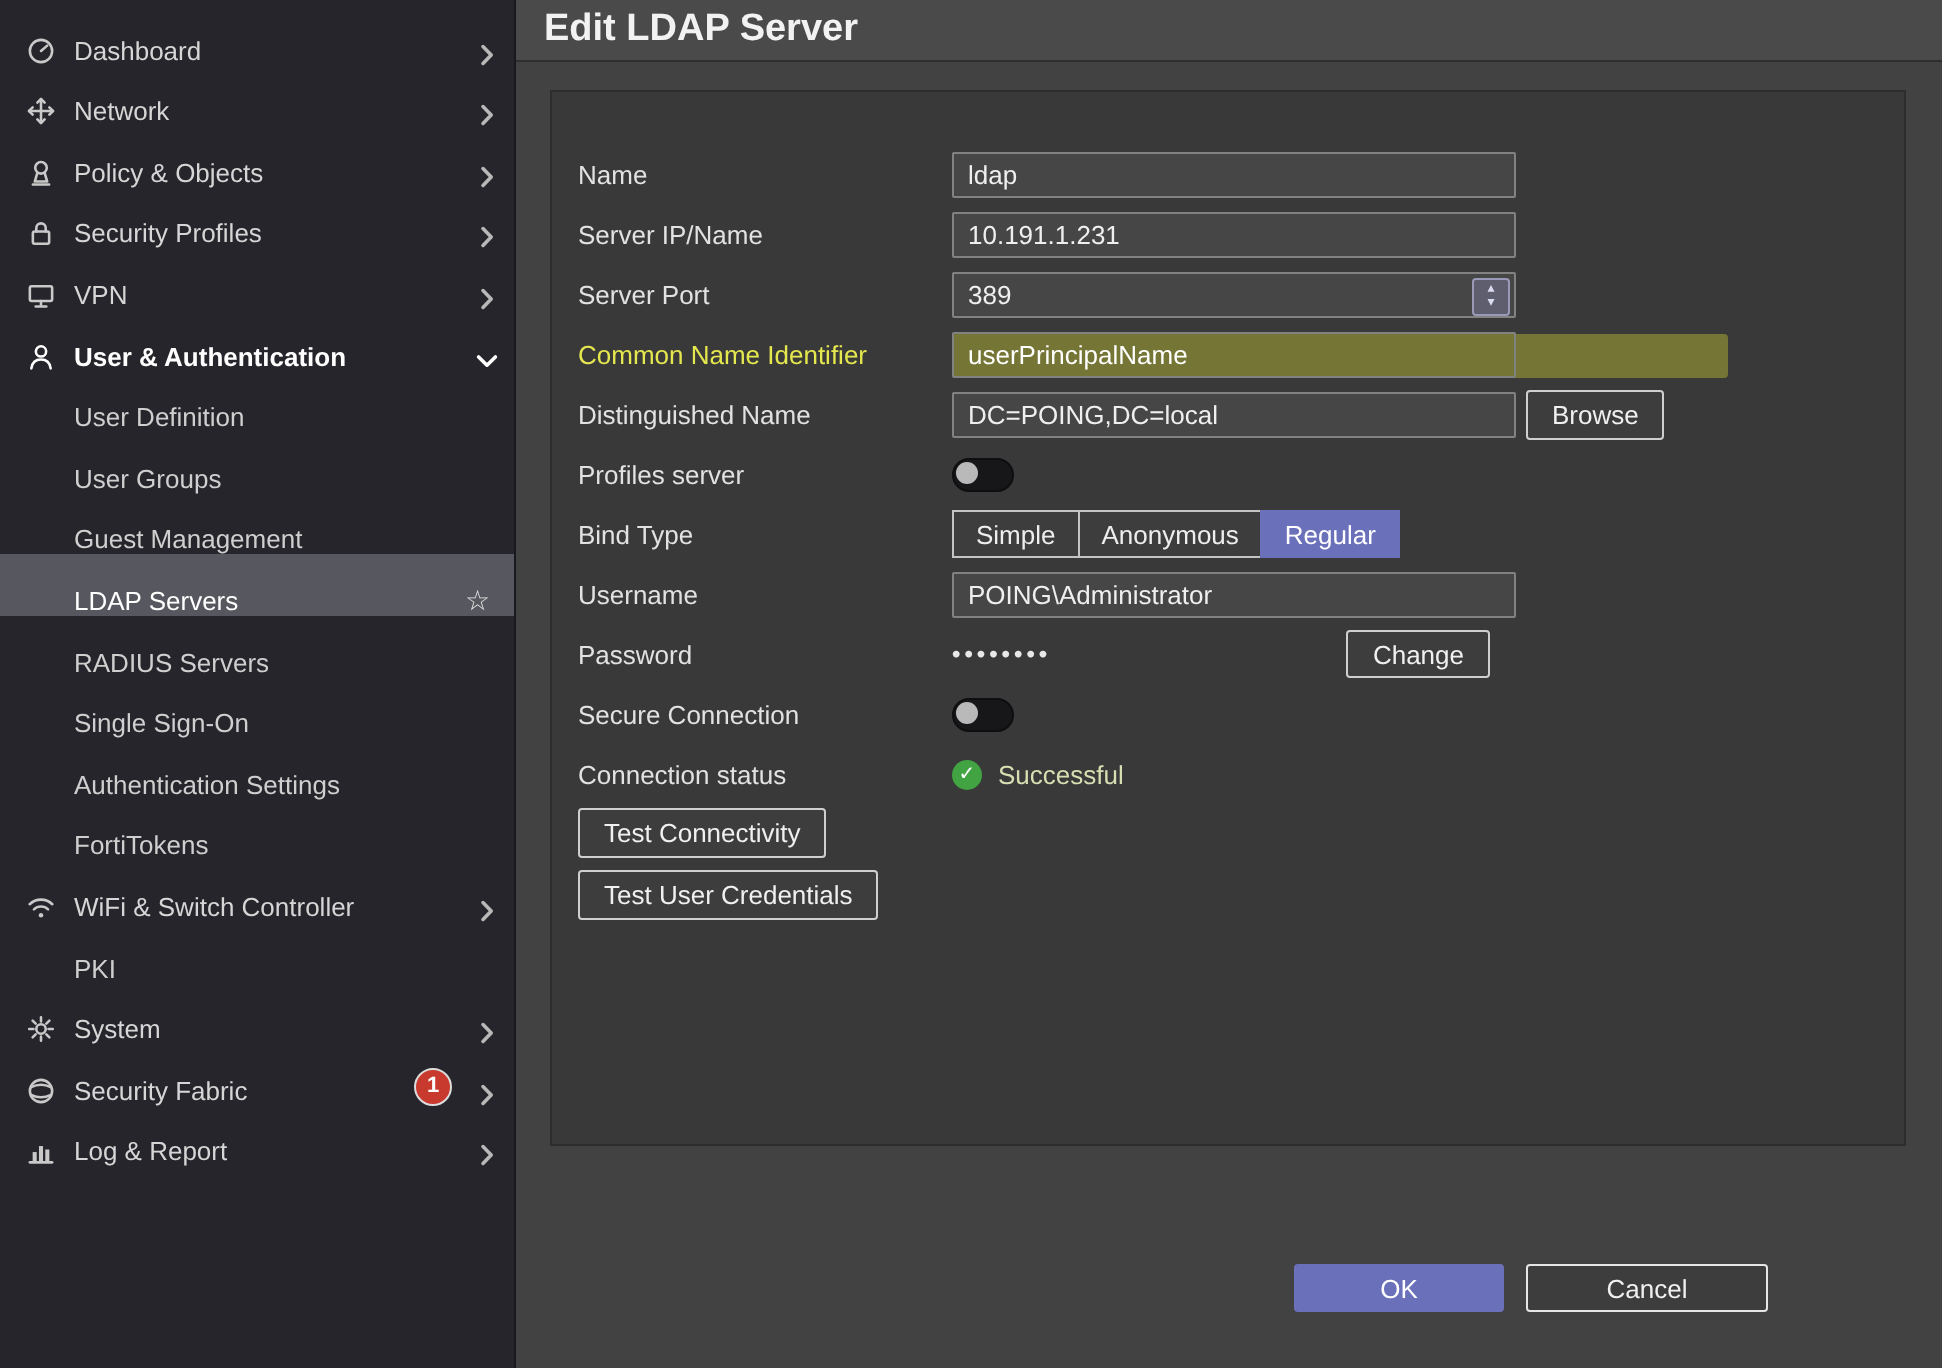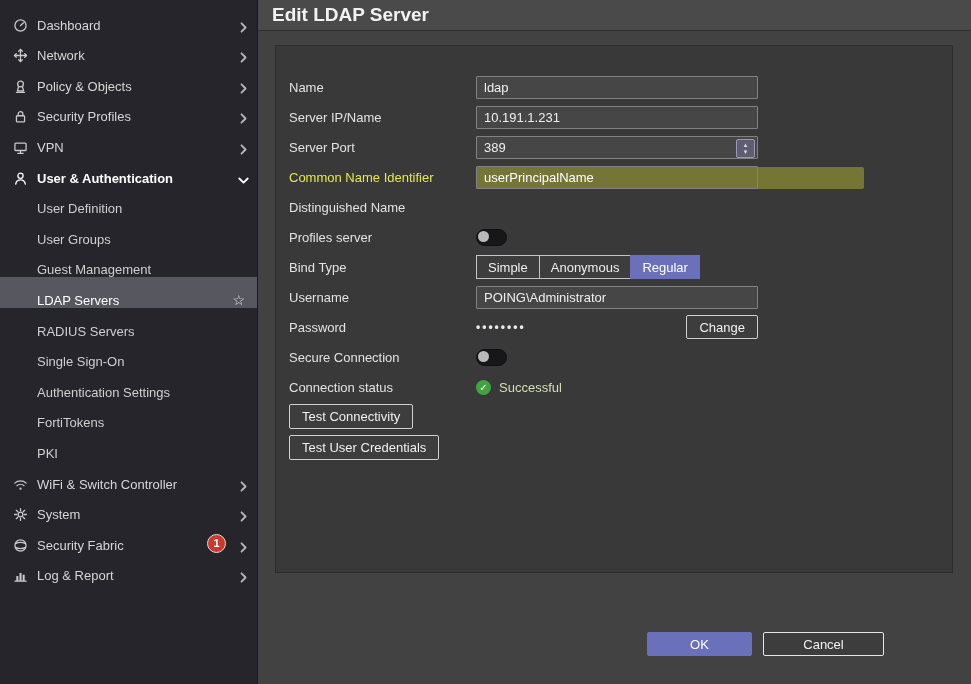--- a/index.html
+++ b/index.html
@@ -42,21 +42,21 @@
 
   
   .hl-label{color:#e5e74e !important}
   .marker{position:absolute;left:0;top:1px;width:388px;height:22px;background:#c8c832;opacity:.42;border-radius:2px;z-index:0}
   .hl-input{position:relative;z-index:1;background:transparent !important;color:#fff !important}
 
   .btn{background:#3d3d3d;border:1px solid #cfcfcf;border-radius:2px;color:#f0f0f0;font:inherit;height:25px;padding:0 12px;cursor:pointer}
   .btn.browse{margin-left:5px}
   .pw{width:282px;height:24px}
   .pw-dots{font-size:12px;font-weight:bold;letter-spacing:2px;color:#e8e8e8}
-  .btn.change{position:absolute;right:0;top:0;height:24px}
+  .btn.change{position:absolute;right:13px;top:0;height:24px}
 
   .toggle{width:29px;height:15px;background:#17171a;border:1px solid #0e0e10;border-radius:9px;position:relative;display:inline-block;cursor:pointer}
   .toggle .knob{position:absolute;left:1px;top:1px;width:11px;height:11px;border-radius:50%;background:#b9b9b9}
 
   .seg-group{display:flex}
   .seg{height:24px;padding:0 11px;background:#3d3d3d;border:1px solid #c4c4c4;color:#eee;font:inherit;cursor:pointer;margin-right:-1px;border-radius:0}
   .seg.selected{background:#6a70b9;border-color:#6a70b9;color:#fff;z-index:1}
 
   .check{width:15px;height:15px;border-radius:50%;background:#41a341;color:#fff;font-size:10px;display:inline-flex;align-items:center;justify-content:center;margin-right:8px;flex:none}
   .status-text{color:#d6dfb2}
@@ -198,40 +198,40 @@
       <div class="side-item level2">
 
     <span class="side-label">Authentication Settings</span>
 
   </div>
       <div class="side-item level2">
 
     <span class="side-label">FortiTokens</span>
 
   </div>
-      <div class="side-item level2">
-
-    <span class="side-label">PKI</span>
-
-  </div>
       <div class="side-item level1">
     <span class="side-icon">
           <svg viewBox="0 0 14 14" width="15" height="15" fill="none" stroke="#c9c9c9" stroke-width="1.2" stroke-linecap="round" stroke-linejoin="round">
             <path d="M1.7 5.7a7.6 7.6 0 0 1 10.6 0"></path>
             <path d="M3.7 8.1a4.8 4.8 0 0 1 6.6 0"></path>
             <circle cx="7" cy="10.9" r="1.05" fill="#c9c9c9" stroke="none"></circle>
           </svg>
         </span>
     <span class="side-label">WiFi &amp; Switch Controller</span>
 
     <span class="side-chevron">
       <svg width="7" height="11" viewBox="0 0 7 11">
             <path d="M1.5 1.3L5.6 5.5L1.5 9.7" fill="none" stroke="#b8b8b8" stroke-width="1.8" stroke-linecap="round" stroke-linejoin="round"></path>
           </svg>
     </span>
+  </div>
+      <div class="side-item level2">
+
+    <span class="side-label">PKI</span>
+
   </div>
       <div class="side-item level1">
     <span class="side-icon">
           <svg viewBox="0 0 14 14" width="15" height="15" fill="none" stroke="#c9c9c9" stroke-width="1.2" stroke-linecap="round" stroke-linejoin="round">
             <circle cx="7" cy="7" r="2.2"></circle>
             <path d="M7 1.5v2M7 10.5v2M1.5 7h2M10.5 7h2M3.1 3.1l1.4 1.4M9.5 9.5l1.4 1.4M10.9 3.1L9.5 4.5M4.5 9.5l-1.4 1.4"></path>
           </svg>
         </span>
     <span class="side-label">System</span>
 
@@ -311,20 +311,24 @@
       <div class="row">
         <label class="hl-label">Common Name Identifier</label>
         <div class="ctrl">
           <span class="marker"></span>
           <input type="text" class="text-input hl-input" value="userPrincipalName" style="">
         </div>
       </div>
 
       <div class="row">
         <label>Distinguished Name</label>
+        <div class="ctrl">
+          <input type="text" class="text-input" value="DC=POING,DC=local" style="">
+          <button class="btn browse">Browse</button>
+        </div>
       </div>
 
       <div class="row">
         <label>Profiles server</label>
         <div class="ctrl">
           <span class="toggle">
               <span class="knob"></span>
             </span>
         </div>
       </div>

